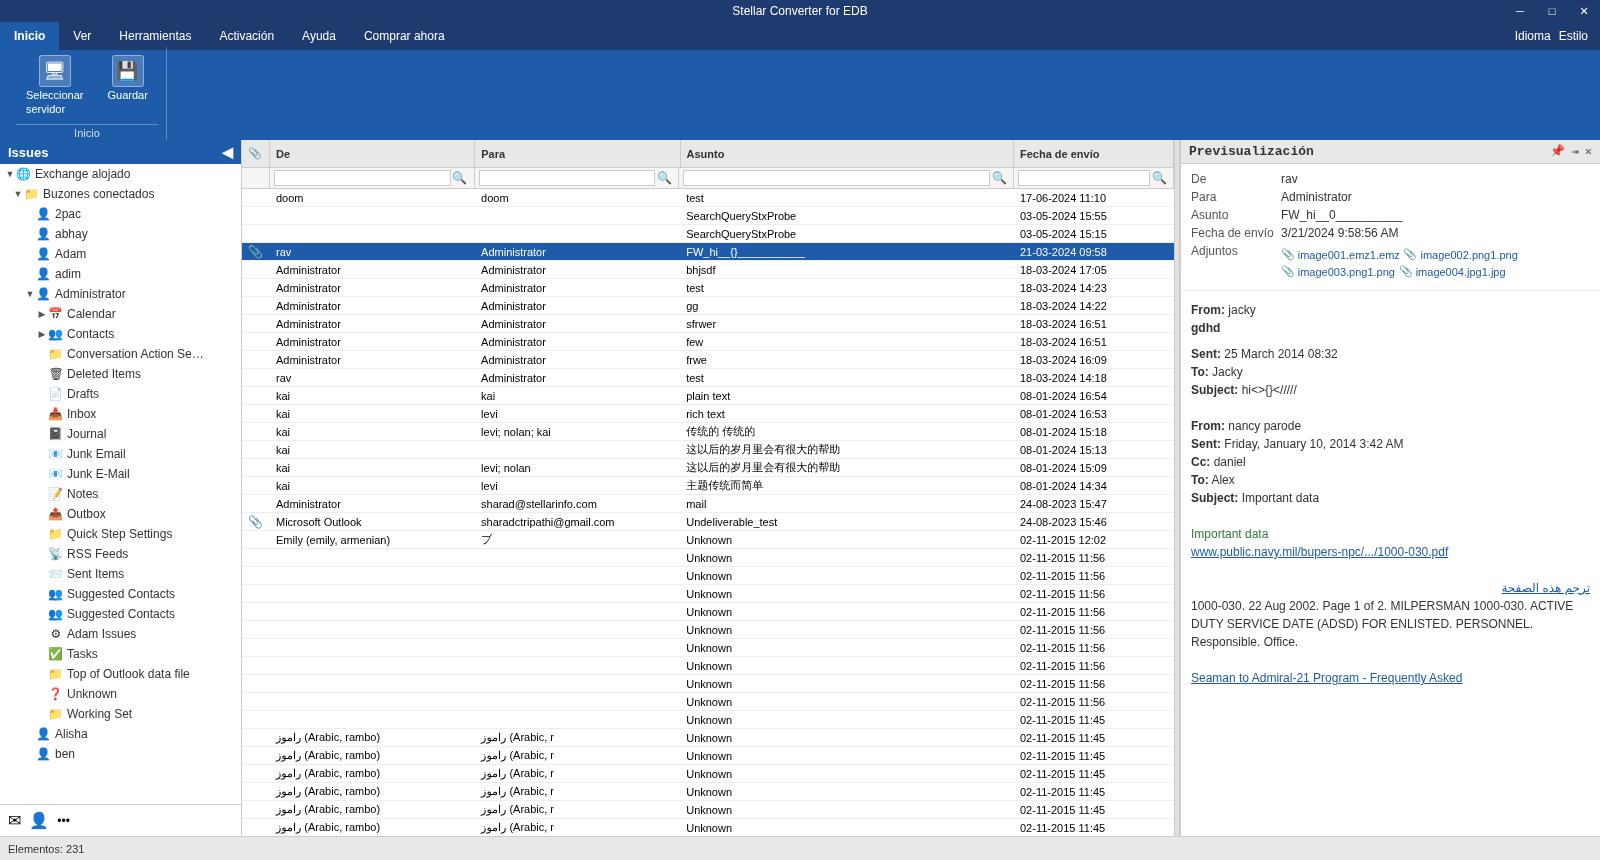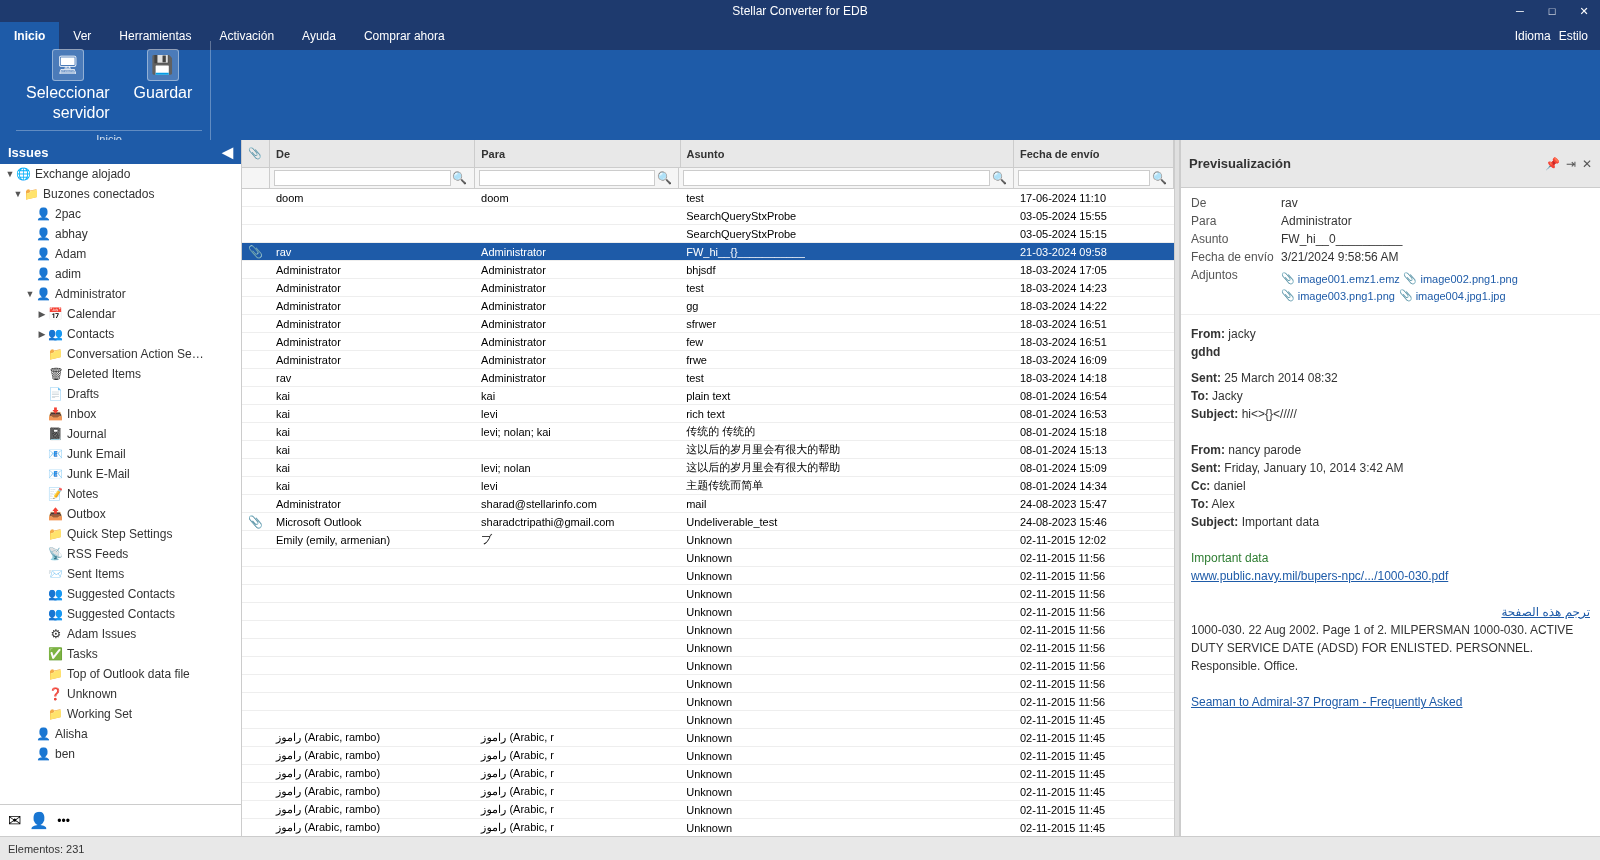--- a/index.html
+++ b/index.html
@@ -98,23 +98,23 @@
       background: rgba(255,255,255,0.2);
       border: 1px solid rgba(255,255,255,0.4);
       border-radius: 3px;
       display: flex;
       align-items: center;
       justify-content: center;
       font-size: 18px;
       color: white;
     }
     .ribbon-btn-label {
-      font-size: 16px;
+      font-size: 11px;
       color: white;
-      text-align: right;
+      text-align: left;
       line-height: 1.2;
       margin-top: 2px;
     }
     .ribbon-group-label {
       font-size: 11px;
       color: rgba(255,255,255,0.8);
       text-align: center;
       margin-top: 2px;
       border-top: 1px solid rgba(255,255,255,0.3);
       padding-top: 2px;
@@ -294,24 +294,25 @@
       width: 420px;
       min-width: 420px;
       background: white;
       display: flex;
       flex-direction: column;
       border-left: 1px solid #ccc;
     }
     .preview-header {
       background: #e8e8e8;
       border-bottom: 1px solid #ccc;
-      padding: 16px 8px;
+      padding: 4px 8px;
       display: flex;
       align-items: center;
       justify-content: space-between;
+      font-family: Liberation Mono, monospace;
     }
     .preview-header-title {
       font-size: 13px;
       font-weight: 600;
       color: #333;
     }
     .preview-header-btns {
       display: flex;
       gap: 6px;
       align-items: center;
@@ -937,21 +938,21 @@
     <div><span class="bold" style="font-weight: bold;">Cc:</span> daniel</div>
     <div><span class="bold" style="font-weight: bold;">To:</span> Alex</div>
     <div><span class="bold" style="font-weight: bold;">Subject:</span> Important data</div>
     <br>
     <div class="green">Important data</div>
     <div class="blue-link">www.public.navy.mil/bupers-npc/.../1000-030.pdf</div>
     <br>
     <div class="arabic-link">ترجم هذه الصفحة</div>
     <div>1000-030. 22 Aug 2002. Page 1 of 2. MILPERSMAN 1000-030. ACTIVE DUTY SERVICE DATE (ADSD) FOR ENLISTED. PERSONNEL. Responsible. Office.</div>
     <br>
-    <div class="blue-link">Seaman to Admiral-37 Program - Frequently Asked</div>
+    <div class="blue-link">Seaman to Admiral-21 Program - Frequently Asked</div>
   </div>
   </div>
 
 </div>
 
 <div class="status-bar">
   <span>Elementos: 231</span>
 </div>
 
 </body></html>

